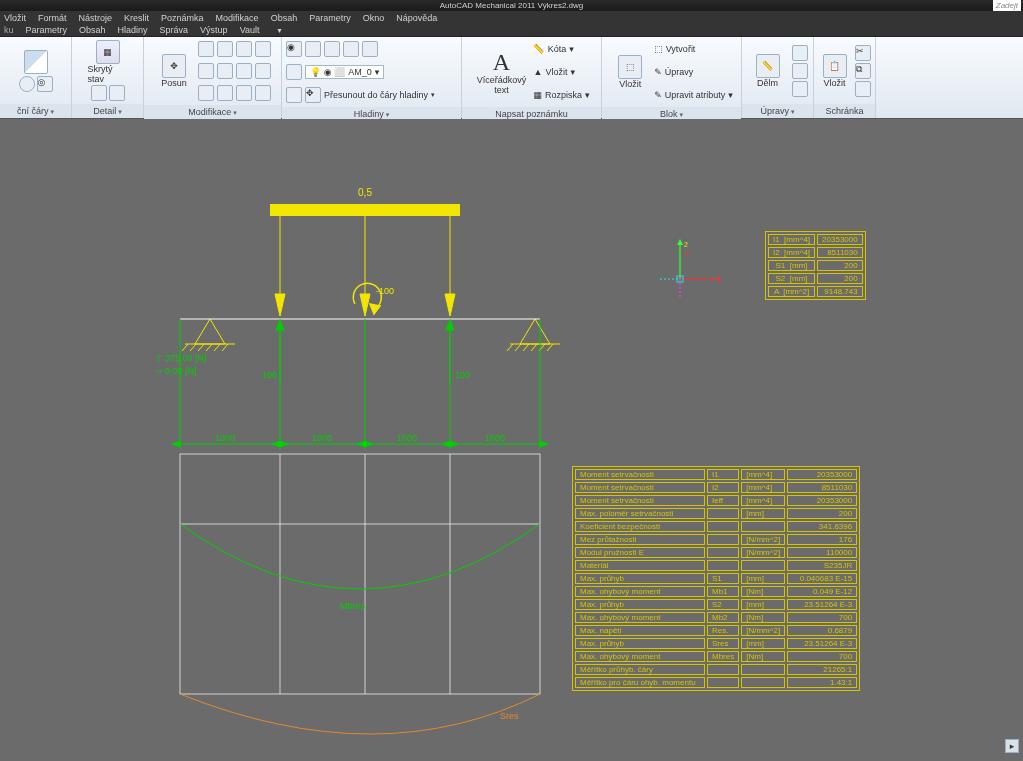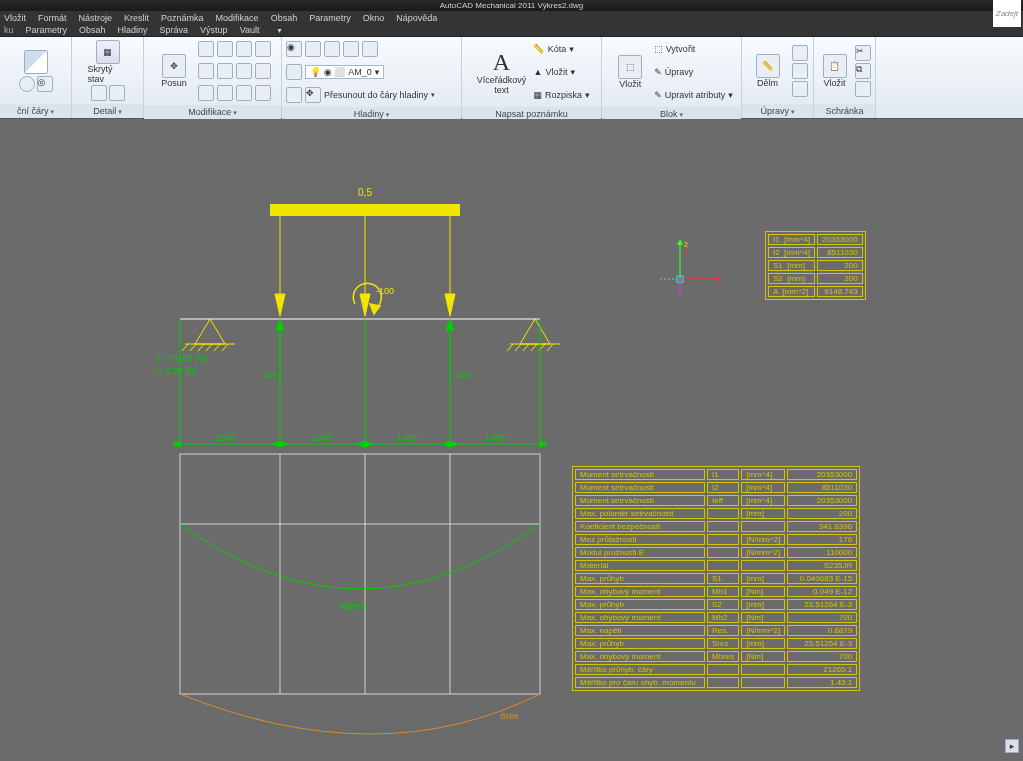--- a/index.html
+++ b/index.html
@@ -1,20 +1,20 @@
 <!DOCTYPE html>
 <html><head>
 <meta charset="utf-8">
 <style>
 * { margin: 0; padding: 0; box-sizing: border-box; font-family: "Segoe UI", Tahoma, sans-serif; }
 html, body { width: 1023px; height: 761px; overflow: hidden; background: #6B6B6B; }
 
 
 .title-bar { height: 11px; background: linear-gradient(#2a2a2a,#1a1a1a); color: #d0d0d0; font-size: 8px; text-align: center; line-height: 11px; position: relative; }
-.title-bar .search { position: absolute; right: 2px; top: 0; background: #fff; font-size: 8px; color: #888; padding: 8px 3px; font-style: italic; }
+.title-bar .search { position: absolute; right: 2px; top: 0; background: #fff; font-size: 8px; color: #888; padding: 0 3px; font-style: italic; }
 
 
 .menu-bar { height: 13px; background: #343434; color: #d0d0d0; font-size: 9px; display: flex; align-items: center; padding-left: 4px; gap: 12px; }
 .menu-bar span { cursor: default; }
 
 
 .menu-bar2 { height: 13px; background: #343434; color: #d0d0d0; font-size: 9px; display: flex; align-items: center; padding-left: 4px; gap: 12px; border-bottom: 1px solid #222; }
 
 
 .ribbon { height: 82px; background: linear-gradient(#f8fbff,#e0e8f0); display: flex; border-bottom: 1px solid #555; font-size: 9px; color: #333; }
@@ -33,21 +33,21 @@
 
 
 .status { position: absolute; left: 0; bottom: 0; height: 12px; background: #e8eef4; width: 825px; font-size: 9px; color: #444; padding-left: 3px; line-height: 12px; }
 
 
 .ucs { position: absolute; left: 640px; top: 120px; width: 80px; height: 60px; }
 .ucs line { stroke-width: 1.2; }
 
 
 .prop-table { position: absolute; left: 765px; top: 112px; border: 1px solid #d4c400; font-size: 8px; color: #d4c400; font-family: Arial, sans-serif; }
-.prop-table td { border: 1px solid #d4c400; padding: 0 4px; height: 11px; }
+.prop-table td { border: 1px solid #d4c400; padding: 0 4px; height: 11px; text-align: center; }
 .prop-table .val { text-align: right; }
 
 
 .prop-table2 { position: absolute; left: 572px; top: 347px; border: 1px solid #d4c400; font-size: 8px; color: #d4c400; font-family: Arial, sans-serif; }
 .prop-table2 td { border: 1px solid #d4c400; padding: 0 4px; height: 11px; }
 .prop-table2 .val { text-align: right; }
 
 
 svg.draw { position: absolute; left: 140px; top: 35px; }
 svg.draw text { font-family: Arial, sans-serif; }

